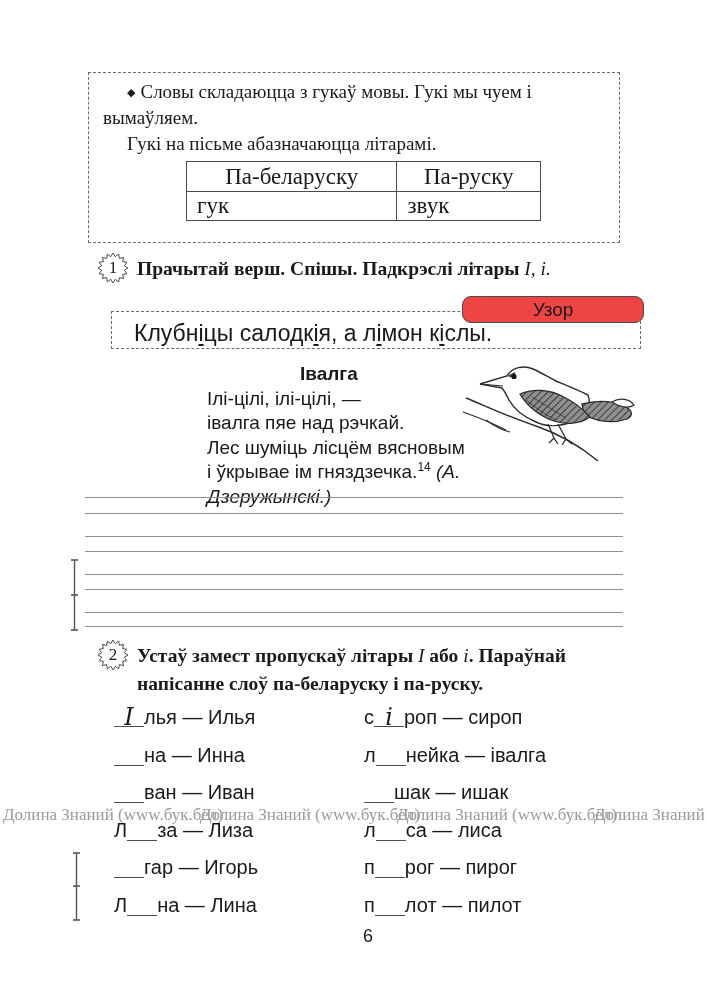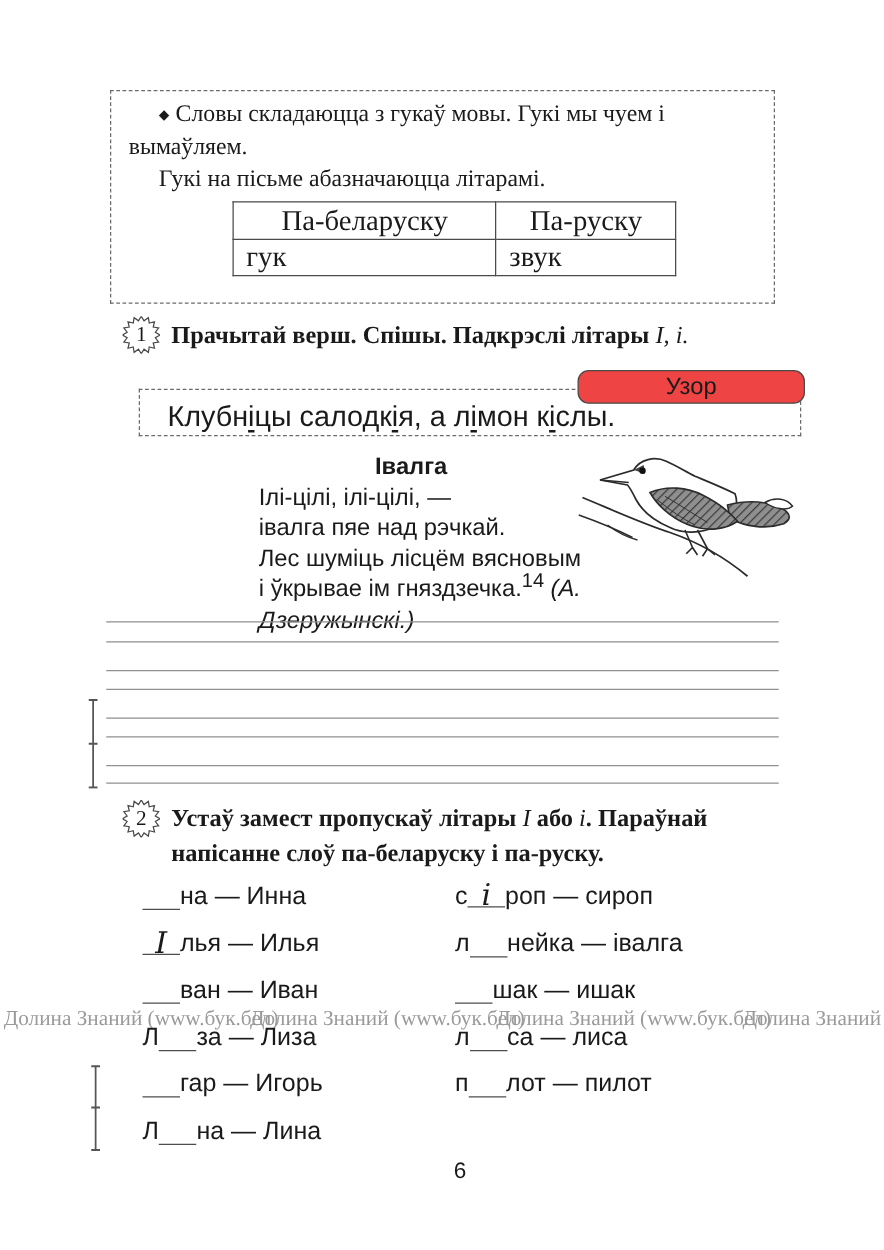--- a/index.html
+++ b/index.html
@@ -32,21 +32,21 @@
   .badge{
     float:left;width:30px;height:30px;margin:-2px 9px 0 10px;position:relative;
   }
   .badge svg{position:absolute;left:0;top:0;}
   .badge .num{
     position:absolute;left:0;top:0;width:30px;height:30px;text-align:center;
     line-height:30px;font-size:17px;font-weight:normal;font-family:"Liberation Serif",serif;
   }
   .b{font-weight:bold;}
   .it{font-style:italic;font-weight:normal;font-family:"Liberation Serif",serif;text-align:right;}
-  .sup{vertical-align:super;font-size:16px;line-height:0;}
+  .sup{vertical-align:super;font-size:12px;line-height:0;}
 
   
   .sample-box{
     left:111px;top:311px;width:530px;height:38px;box-sizing:border-box;
     border:1px dashed #6b6b6b;z-index:2;
   }
   .sample-text{
     padding:8px 0 0 22px;font-family:"Liberation Sans",sans-serif;font-size:23px;
   }
   .u{text-decoration:underline;text-underline-offset:3px;text-decoration-thickness:1.5px;}
@@ -200,28 +200,29 @@
   <span id="ex2-title"><span class="b">Устаў замест пропускаў літары </span><span class="it">I</span><span class="b"> або </span><span class="it">i</span><span class="b">. Параўнай напісанне слоў па-беларуску і па-руску.</span></span>
 </div>
 
 <div class="abs wm-layer" id="wm-layer">
     <span class="wm" style="left: 3px; color: rgb(154, 154, 154);">Долина Знаний (www.бук.бел)</span>
     <span class="wm" style="left: 200px; color: rgb(154, 154, 154);">Долина Знаний (www.бук.бел)</span>
     <span class="wm" style="left: 397px; color: rgb(154, 154, 154);">Долина Знаний (www.бук.бел)</span>
     <span class="wm" style="left: 594px; color: rgb(154, 154, 154);">Долина Знаний (www.бук.бел)</span>
   </div>
 <div class="abs wcol wcol-left" id="col-left">
+    <div class="wrow"><span class="blank"><span class="cursive">І</span></span><span>лья</span><span> — </span><span>Илья</span></div>
     <div class="wrow"><span class="blank">&nbsp;</span><span>на</span><span> — </span><span>Инна</span></div>
-    <div class="wrow"><span class="blank"><span class="cursive">І</span></span><span>лья</span><span> — </span><span>Илья</span></div>
     <div class="wrow"><span class="blank">&nbsp;</span><span>ван</span><span> — </span><span>Иван</span></div>
     <div class="wrow"><span>Л</span><span class="blank">&nbsp;</span><span>за</span><span> — </span><span>Лиза</span></div>
     <div class="wrow"><span class="blank">&nbsp;</span><span>гар</span><span> — </span><span>Игорь</span></div>
     <div class="wrow"><span>Л</span><span class="blank">&nbsp;</span><span>на</span><span> — </span><span>Лина</span></div>
   </div>
 <div class="abs wcol wcol-right" id="col-right">
     <div class="wrow"><span>с</span><span class="blank"><span class="cursive">і</span></span><span>роп</span><span> — </span><span>сироп</span></div>
     <div class="wrow"><span>л</span><span class="blank">&nbsp;</span><span>нейка</span><span> — </span><span>івалга</span></div>
     <div class="wrow"><span class="blank">&nbsp;</span><span>шак</span><span> — </span><span>ишак</span></div>
     <div class="wrow"><span>л</span><span class="blank">&nbsp;</span><span>са</span><span> — </span><span>лиса</span></div>
+    <div class="wrow"><span>п</span><span class="blank">&nbsp;</span><span>рог</span><span> — </span><span>пирог</span></div>
     <div class="wrow"><span>п</span><span class="blank">&nbsp;</span><span>лот</span><span> — </span><span>пилот</span></div>
   </div>
 
 <div class="abs page-num">6</div>
 
 </body></html>

